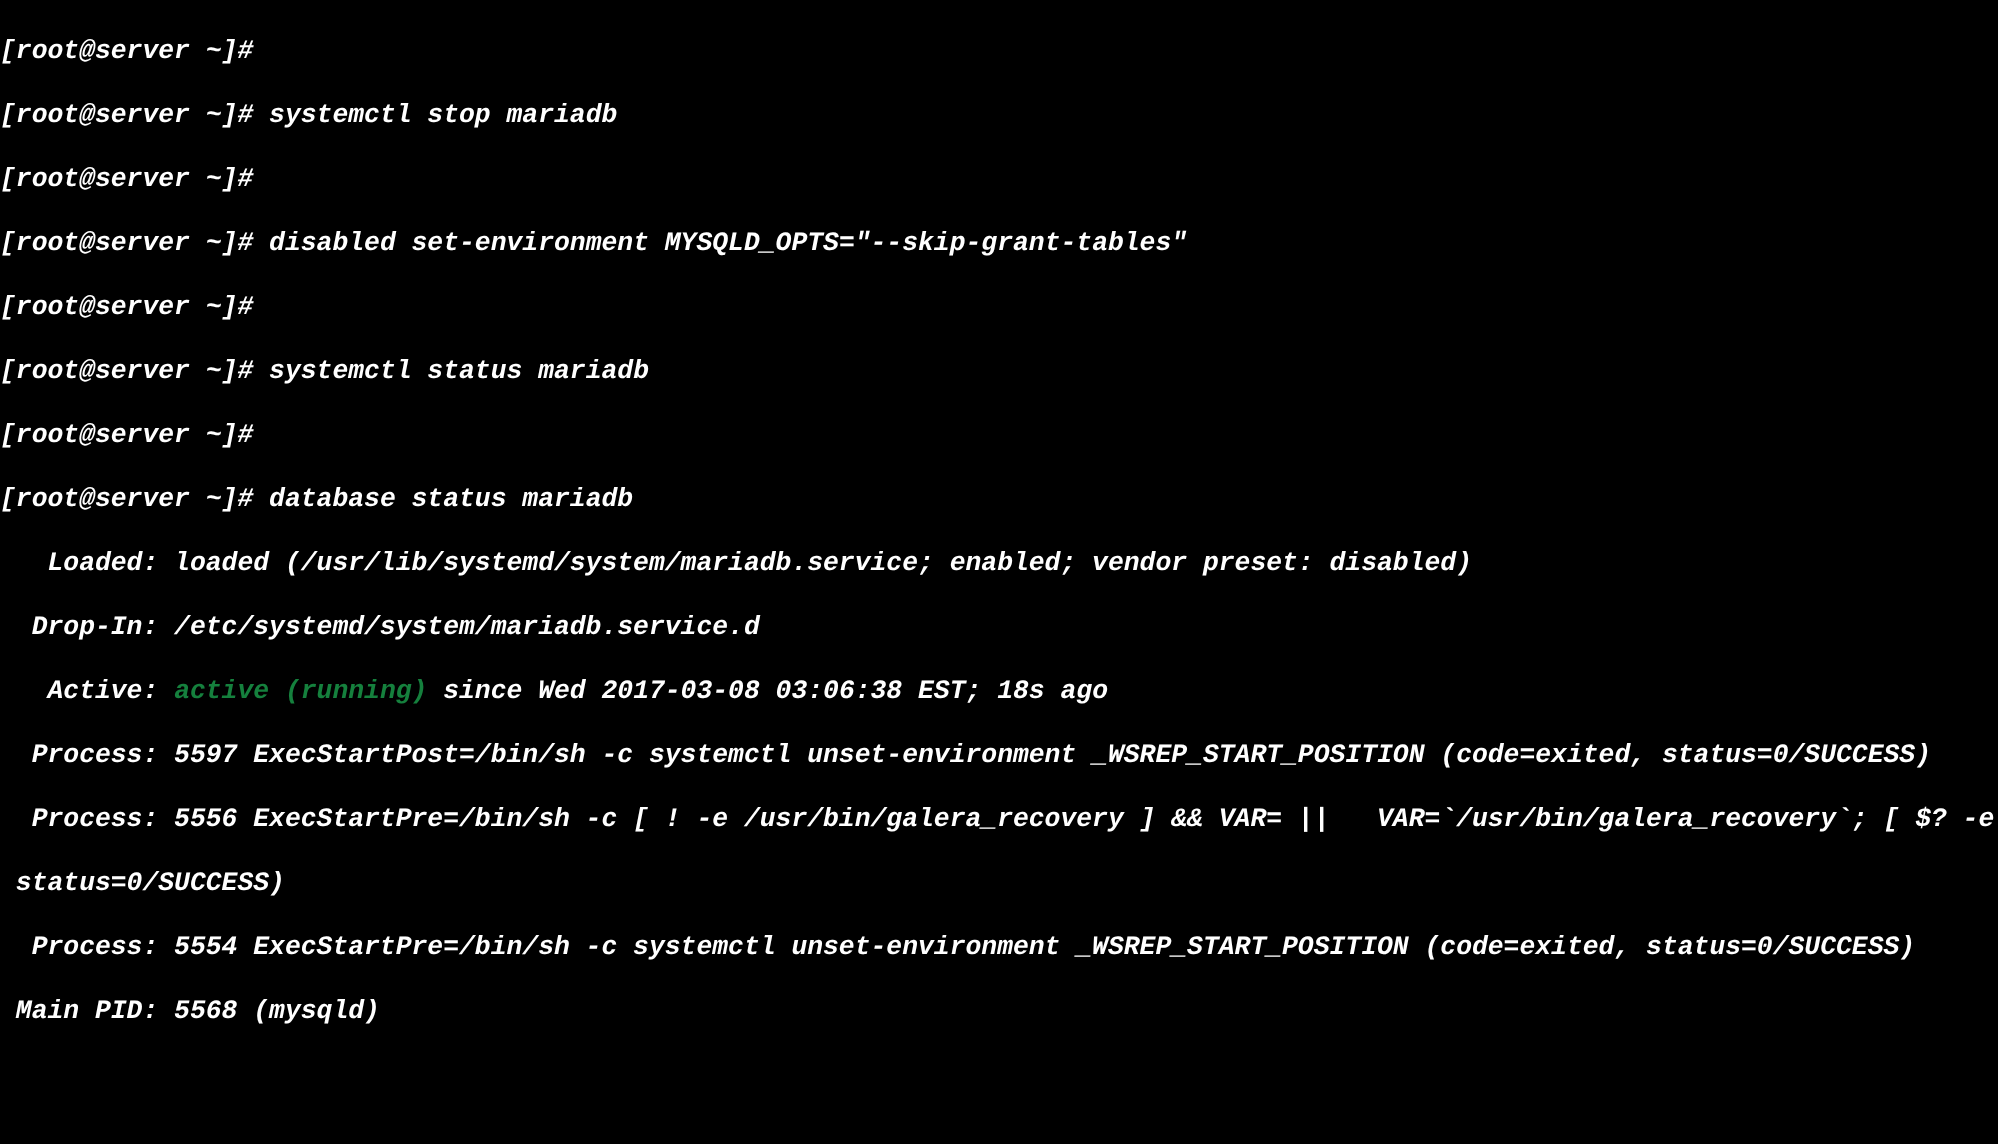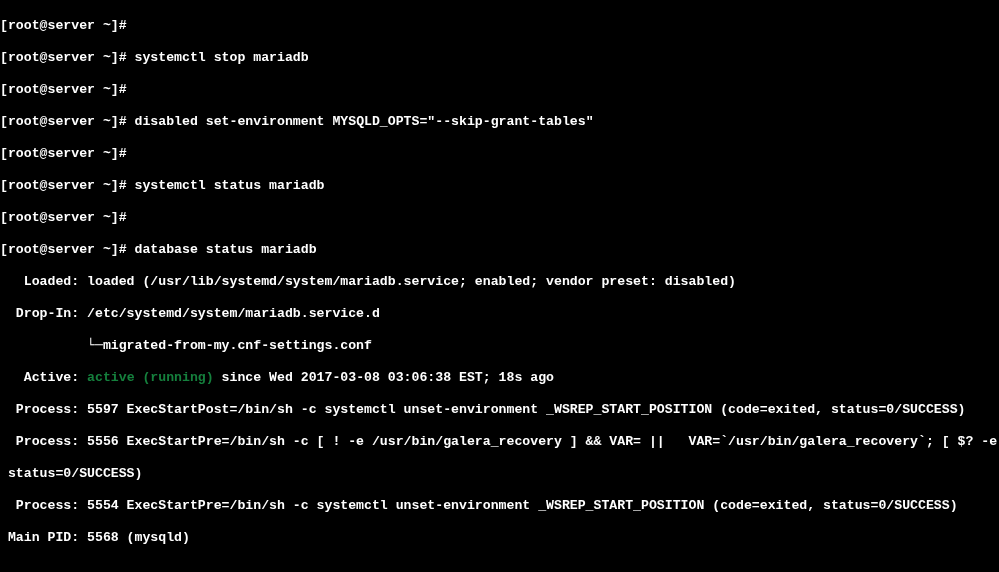--- a/index.html
+++ b/index.html
@@ -12,21 +12,21 @@
     line-height: 16px;
     width: 999px;
     height: 572px;
     overflow: hidden;
     font-weight: bold;
   }
   .terminal {
     padding: 2px 0 0 0;
     white-space: pre;
   }
-  .line { white-space: pre; }
+  .line { white-space: pre; font-style: italic; }
   .green { color: #15803d; }
   .dot {
     display: inline-block;
     width: 8px; height: 8px;
     border-radius: 50%;
     background: #00ff00;
     margin-right: 2px;
     vertical-align: middle;
     position: relative;
     top: -1px;
@@ -39,21 +39,20 @@
 <div class="line"><span>[root@server ~]# </span></div>
 <div class="line"><span>[root@server ~]# </span><span>systemctl stop mariadb</span></div>
 <div class="line"><span>[root@server ~]# </span></div>
 <div class="line"><span>[root@server ~]# </span><span>disabled set-environment MYSQLD_OPTS="--skip-grant-tables"</span></div>
 <div class="line"><span>[root@server ~]# </span></div>
 <div class="line"><span>[root@server ~]# </span><span>systemctl status mariadb</span></div>
 <div class="line"><span>[root@server ~]# </span></div>
 <div class="line"><span>[root@server ~]# </span><span>database status mariadb</span></div>
 <div class="line">   Loaded: loaded (/usr/lib/systemd/system/mariadb.service; enabled; vendor preset: disabled)</div>
 <div class="line">  Drop-In: /etc/systemd/system/mariadb.service.d</div>
-<div class="line">           └─migrated-from-my.cnf-settings.conf</div>
 <div class="line"><span>   Active: </span><span class="green">active (running)</span><span> since Wed 2017-03-08 03:06:38 EST; 18s ago</span></div>
 <div class="line">  Process: 5597 ExecStartPost=/bin/sh -c systemctl unset-environment _WSREP_START_POSITION (code=exited, status=0/SUCCESS)</div>
 <div class="line">  Process: 5556 ExecStartPre=/bin/sh -c [ ! -e /usr/bin/galera_recovery ] &amp;&amp; VAR= ||   VAR=`/usr/bin/galera_recovery`; [ $? -e</div>
 <div class="line"> status=0/SUCCESS)</div>
 <div class="line">  Process: 5554 ExecStartPre=/bin/sh -c systemctl unset-environment _WSREP_START_POSITION (code=exited, status=0/SUCCESS)</div>
 <div class="line"> Main PID: 5568 (mysqld)</div>
 
 
 
 

